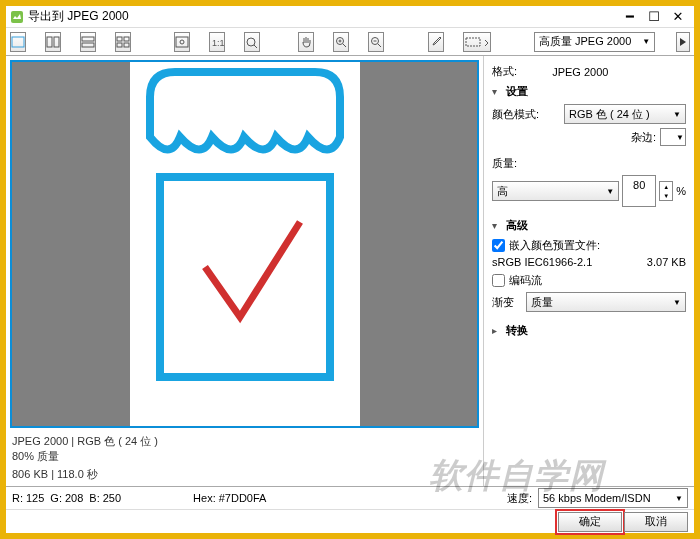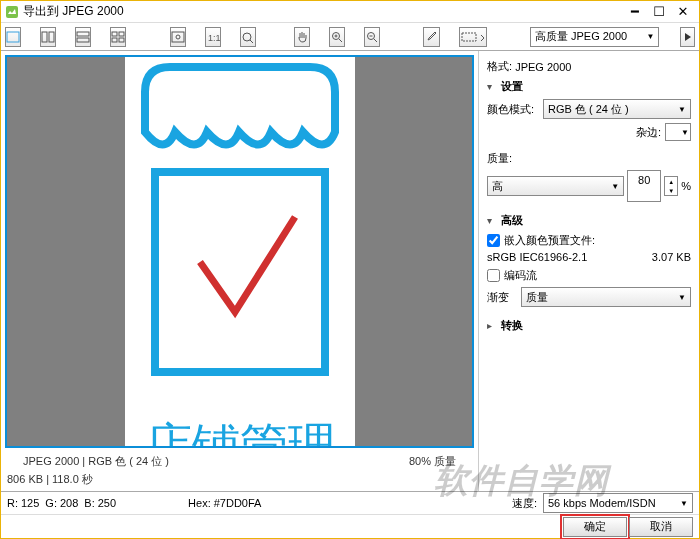--- a/index.html
+++ b/index.html
@@ -1,40 +1,40 @@
 <!DOCTYPE html>
 <html><head>
 <meta charset="utf-8">
 <style>
 * { box-sizing: border-box; margin: 0; padding: 0; }
 body { font-family: "Microsoft YaHei", Arial, sans-serif; font-size: 11px; background: #fff; color: #000; }
-.window { width: 700px; height: 539px; border: 1px solid #eab308; position: relative; display: flex; flex-direction: column; }
+.window { width: 700px; height: 539px; border: 6px solid #eab308; position: relative; display: flex; flex-direction: column; }
 .titlebar { height: 22px; display: flex; align-items: center; padding: 0 4px; border-bottom: 1px solid #ddd; }
 .titlebar .wicon { width: 14px; height: 14px; margin-right: 4px; }
 .titlebar .title { flex: 1; font-size: 12px; }
 .titlebar .tbtn { width: 24px; height: 18px; display: flex; align-items: center; justify-content: center; font-size: 13px; cursor: pointer; }
 .toolbar { height: 28px; border-bottom: 1px solid #aaa; display: flex; align-items: center; padding: 0 4px; gap: 19px; }
 .toolbar .tbicon { width: 22px; height: 20px; border: 1px solid #888; background: linear-gradient(#fff,#e8e8e8); display: flex; align-items: center; justify-content: center; cursor: pointer; }
 .toolbar .sep { width: 2px; height: 20px; margin: 0 2px; }
 .toolbar .spacer { flex: 1; }
 .toolbar .preset { width: 180px; height: 20px; border: 1px solid #888; background: #fff; display: flex; align-items: center; padding: 0 4px; }
 .toolbar .preset .dd { margin-left: auto; font-size: 8px; }
 .toolbar .playbtn { width: 20px; height: 20px; border: 1px solid #888; background: linear-gradient(#fff,#e8e8e8); display: flex; align-items: center; justify-content: center; margin-left: 2px; }
 .content { flex: 1; display: flex; min-height: 0; }
 .preview { width: 478px; display: flex; flex-direction: column; border-right: 1px solid #ccc; }
 .canvas-wrap { flex: 1; padding: 4px; min-height: 0; }
 .canvas { width: 100%; height: 100%; border: 2px solid #0b8ed8; background: #808080; display: flex; align-items: flex-start; justify-content: center; overflow: hidden; }
 .art { background: #fff; width: 230px; height: 420px; position: relative; }
-.info1 { padding: 2px 22px; font-size: 11px; display: flex; color: #333; }
+.info1 { padding: 2px 6px; font-size: 11px; display: flex; color: #333; flex-direction: column; }
 .info2 { padding: 1px 6px 4px; font-size: 11px; color: #333; }
 .props { flex: 1; padding: 6px 8px 0; font-size: 11px; overflow: hidden; }
 .sect { margin-bottom: 6px; }
 .shead { display: flex; align-items: center; font-weight: 400; padding: 3px 0; cursor: pointer; }
 .shead .tw { width: 14px; font-size: 10px; color: #555; }
-.row { display: flex; align-items: center; padding: 2px 0; }
+.row { display: flex; align-items: center; padding: 2px 0; gap: 16px; }
 .row label { width: 56px; }
 .select { flex: 1; height: 20px; border: 1px solid #888; background: linear-gradient(#fff,#e8e8e8); display: flex; align-items: center; padding: 0 4px; }
 .select .dd { margin-left: auto; font-size: 8px; }
 .miniswatch { width: 26px; height: 18px; border: 1px solid #888; background: #fff; display: flex; align-items: center; justify-content: flex-end; padding-right: 1px; }
 .miniswatch .dd { font-size: 8px; }
 .numbox { width: 34px; height: 32px; border: 1px solid #888; text-align: center; line-height: 18px; }
 .spinner { width: 14px; height: 20px; border: 1px solid #888; display: flex; flex-direction: column; }
 .spinner div { flex: 1; display: flex; align-items: center; justify-content: center; font-size: 6px; }
 .chk { display: flex; align-items: center; padding: 2px 0; }
 .chk input { margin-right: 4px; }

